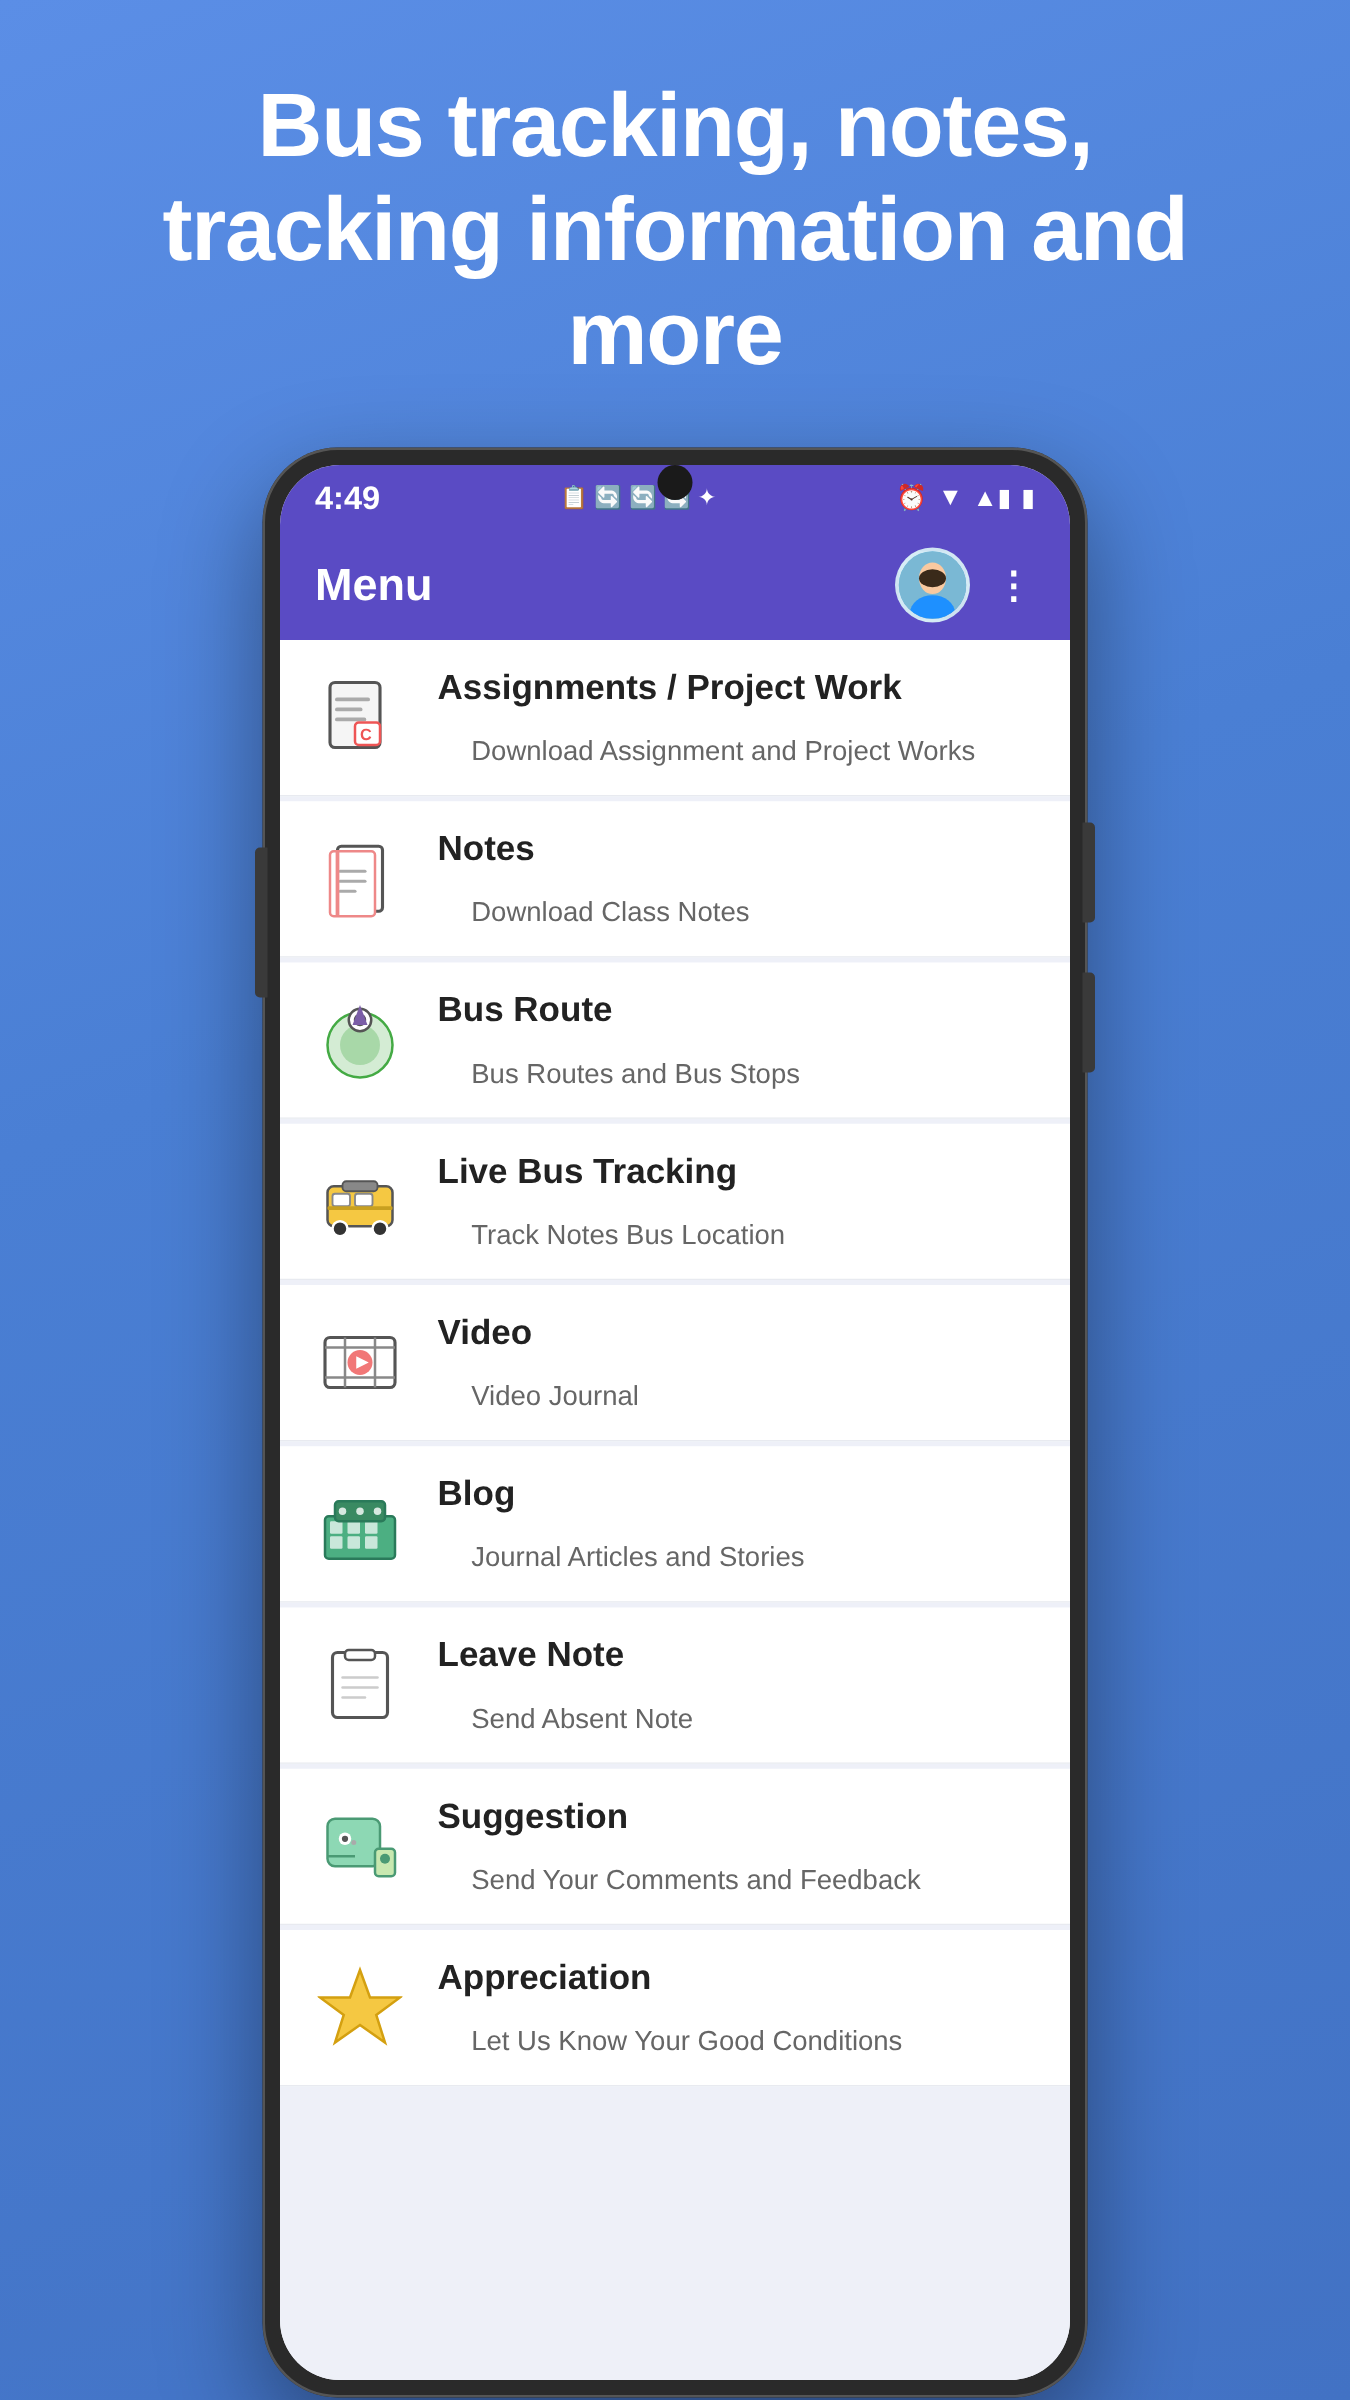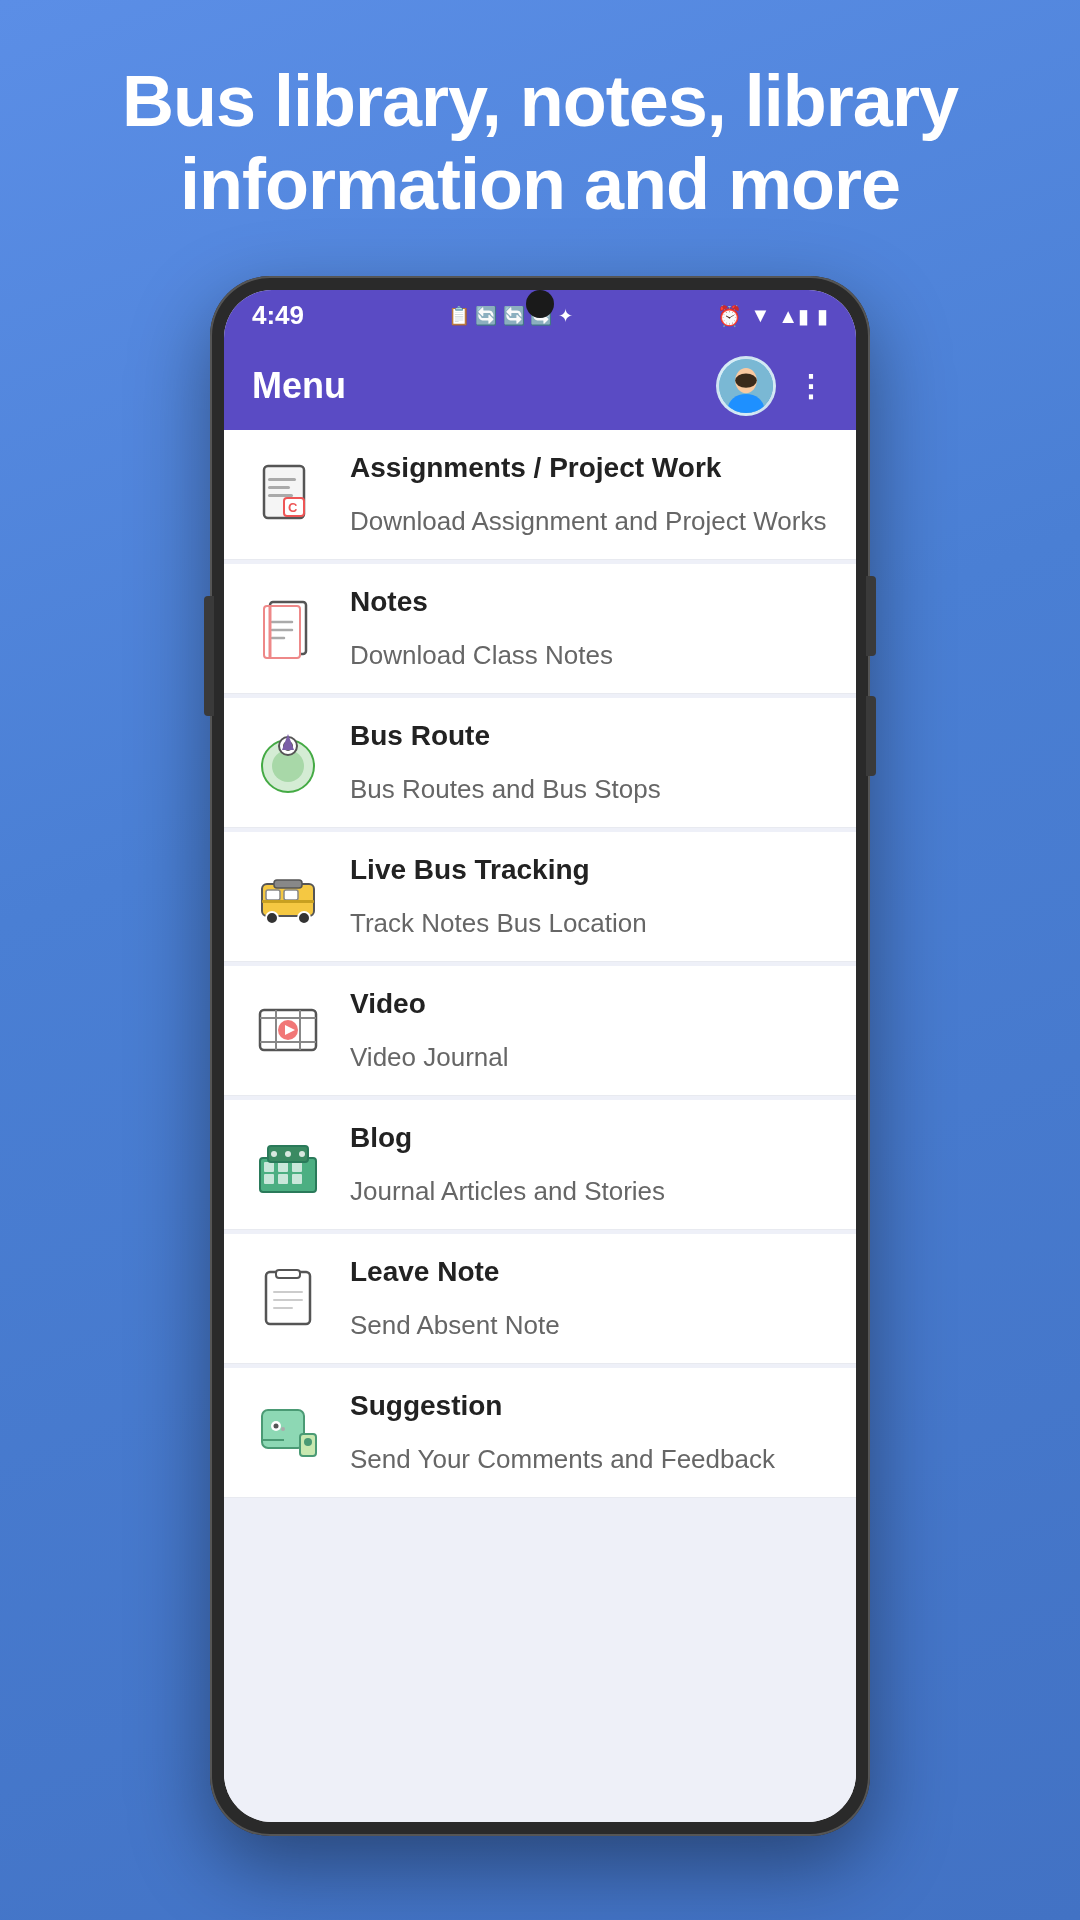--- a/index.html
+++ b/index.html
@@ -181,22 +181,23 @@
       gap: 22px;
     }
 
     .menu-title {
       font-size: 28px;
       font-weight: 700;
       color: #222;
     }
 
     .menu-subtitle {
-      font-size: 26px;
+      font-size: 22px;
       color: #666;
+      margin-left: 27px;
     }
 
     
     .side-button {
       position: absolute;
       right: -6px;
       top: 300px;
       width: 10px;
       height: 80px;
       background: #3a3a3a;
@@ -219,21 +220,21 @@
       top: 320px;
       width: 10px;
       height: 120px;
       background: #3a3a3a;
       border-radius: 4px 0 0 4px;
     }
   </style>
 </head>
 <body>
 
-<p class="hero-text">Bus library, notes, library information and more</p>
+<p class="hero-text">Bus tracking, notes, tracking information and more</p>
 
 <div class="phone-container">
   <div class="camera-notch"></div>
   <div class="side-button"></div>
   <div class="side-button2"></div>
   <div class="side-button-left"></div>
 
   <div class="phone-screen">
 
     <div class="status-bar">
@@ -403,16 +404,27 @@
             <line x1="8" y1="42" x2="30" y2="42" stroke="#4a9a74" stroke-width="2"></line>
             <polygon points="30,50 12,50 8,56 12,50" fill="#8dd8b4"></polygon>
           </svg>
         </div>
         <div class="menu-text">
           <span class="menu-title">Suggestion</span>
           <span class="menu-subtitle">Send Your Comments and Feedback</span>
         </div>
       </div>
 
+      <div class="menu-item" style="background:#fff;">
+        <div class="menu-icon-wrap">
+          <svg viewBox="0 0 68 68" fill="none" xmlns="http://www.w3.org/2000/svg">
+            <polygon points="34,4 42,26 66,26 47,40 54,62 34,48 14,62 21,40 2,26 26,26" fill="#f5c842" stroke="#d4a010" stroke-width="2"></polygon>
+          </svg>
+        </div>
+        <div class="menu-text">
+          <span class="menu-title">Appreciation</span>
+          <span class="menu-subtitle">Let Us Know Your Good Conditions</span>
+        </div>
+      </div>
 
     </div>
   </div>
 </div>
 
 </body></html>

